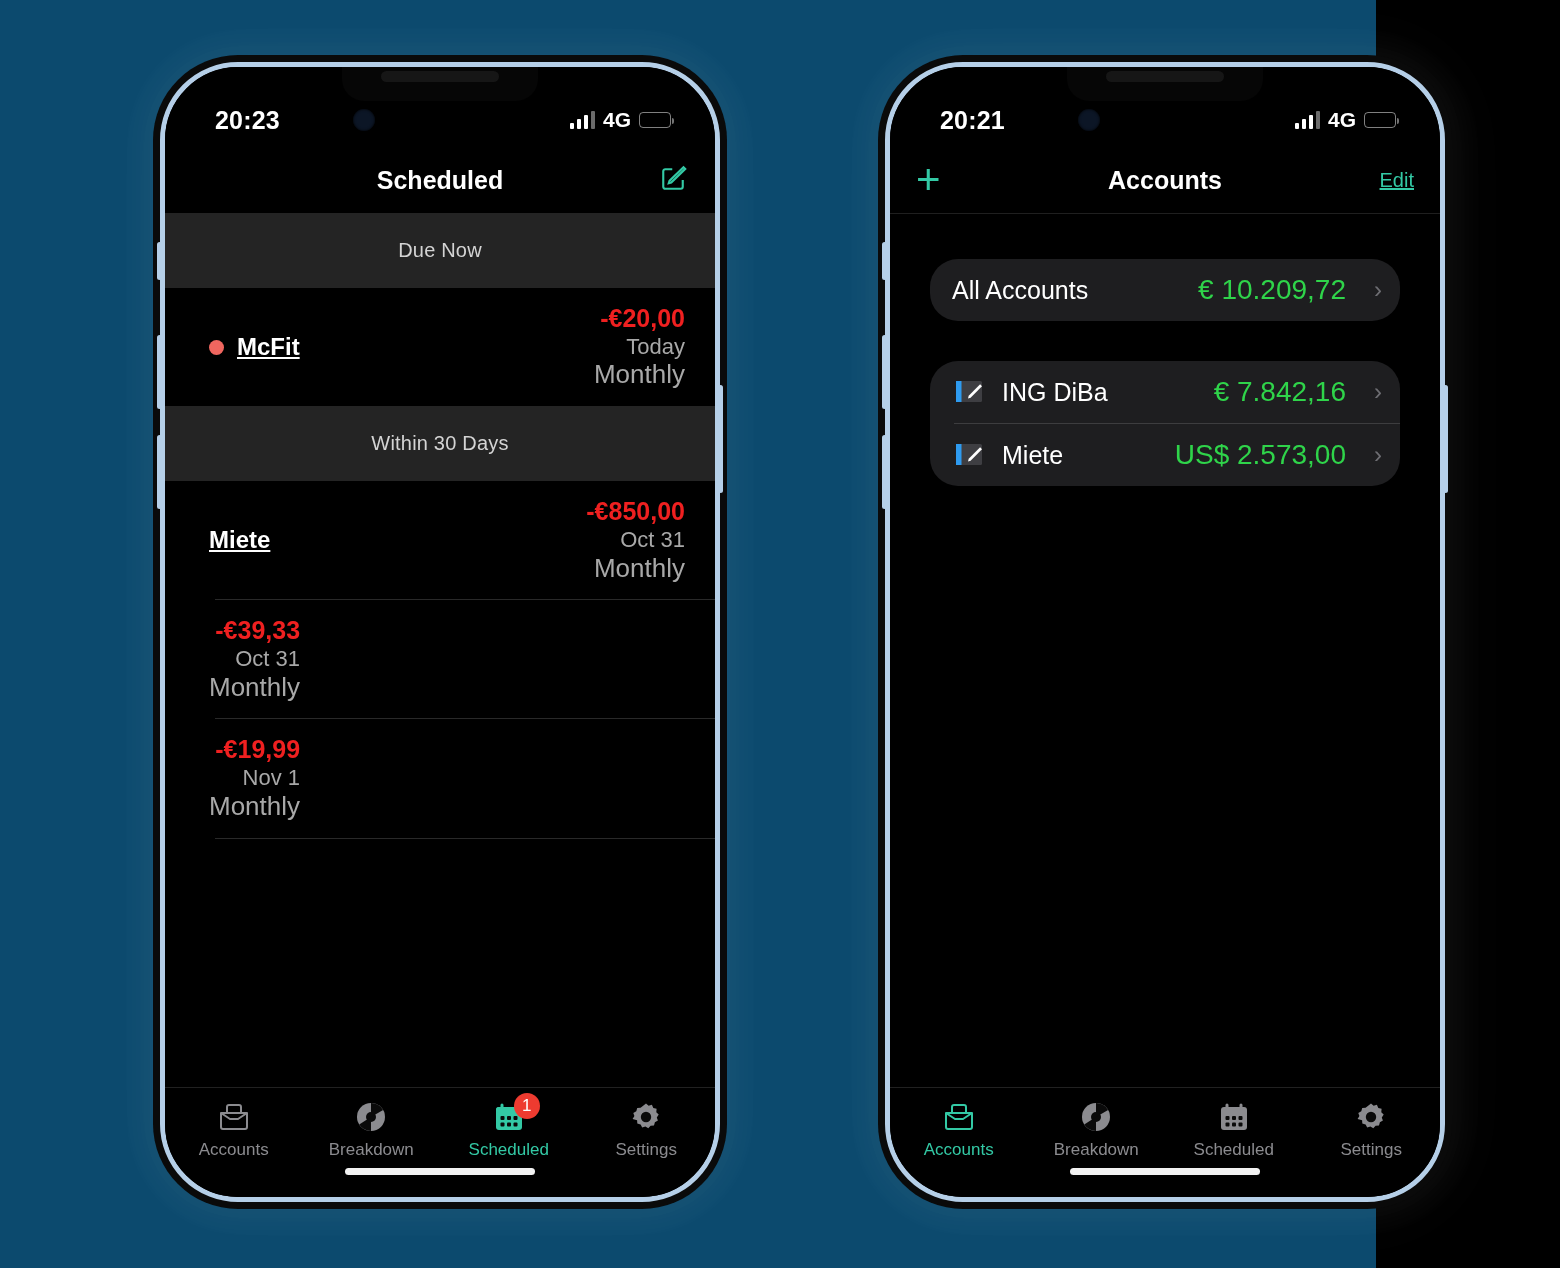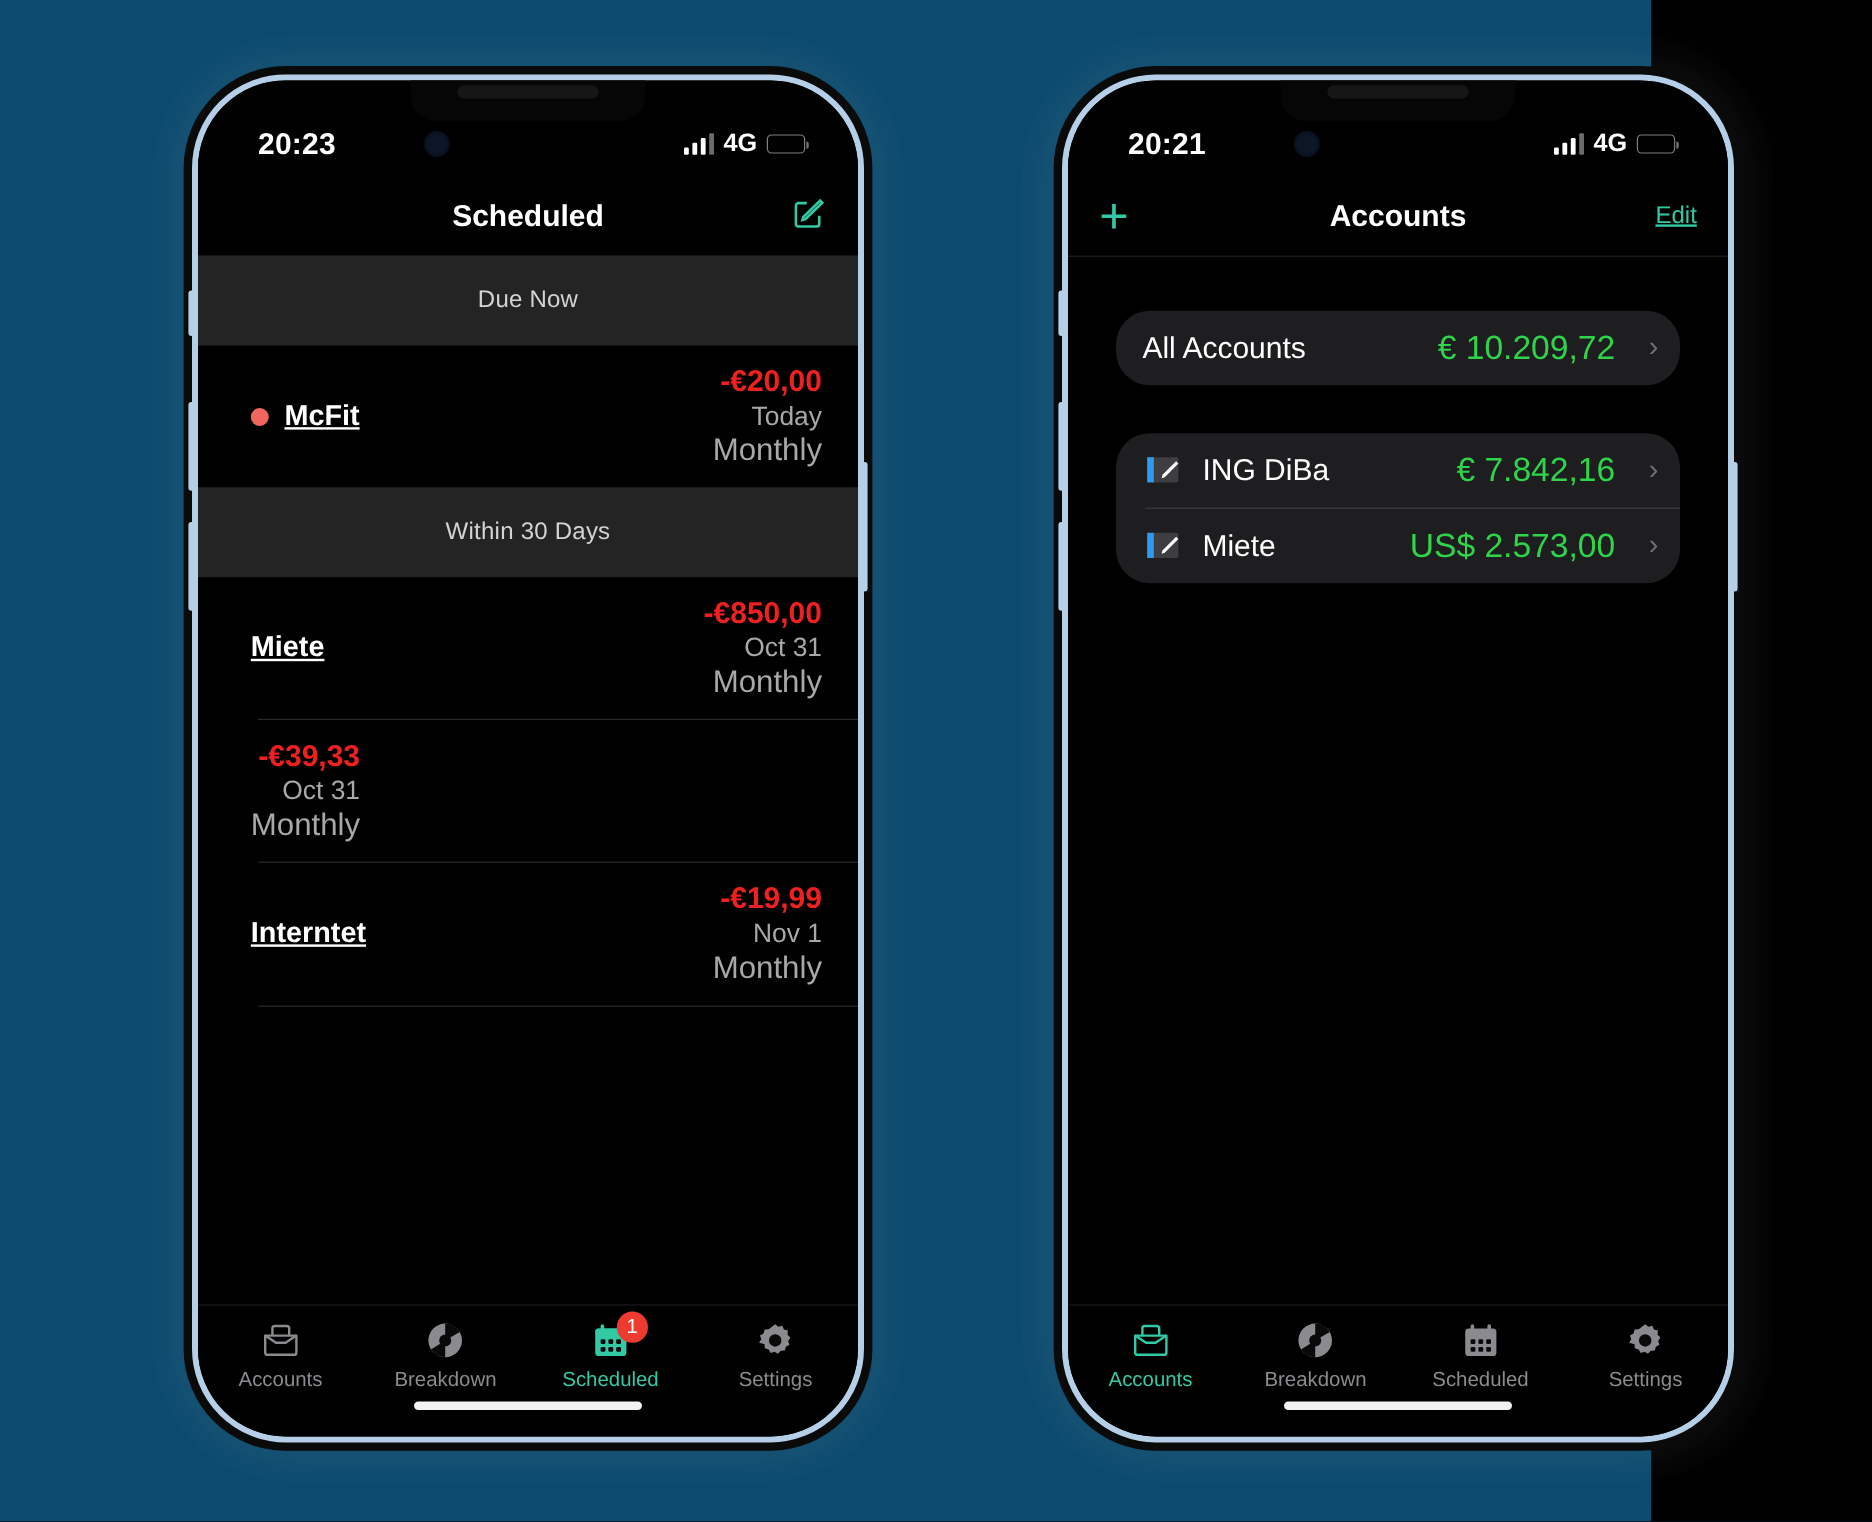--- a/index.html
+++ b/index.html
@@ -235,23 +235,20 @@
         <div class="sch-row">
           <div class="sch-right">
             <div class="sch-amt">-€39,33</div>
             <div class="sch-date">Oct 31</div>
             <div class="sch-freq">Monthly</div>
           </div>
         </div>
         <div class="sep"></div>
 
         <div class="sch-row">
-          <div class="sch-name">
-            <span>Interntet</span>
-          </div>
           <div class="sch-right">
             <div class="sch-amt">-€19,99</div>
             <div class="sch-date">Nov 1</div>
             <div class="sch-freq">Monthly</div>
           </div>
         </div>
         <div class="sep"></div>
       </div>
 
       <div class="tabbar">

